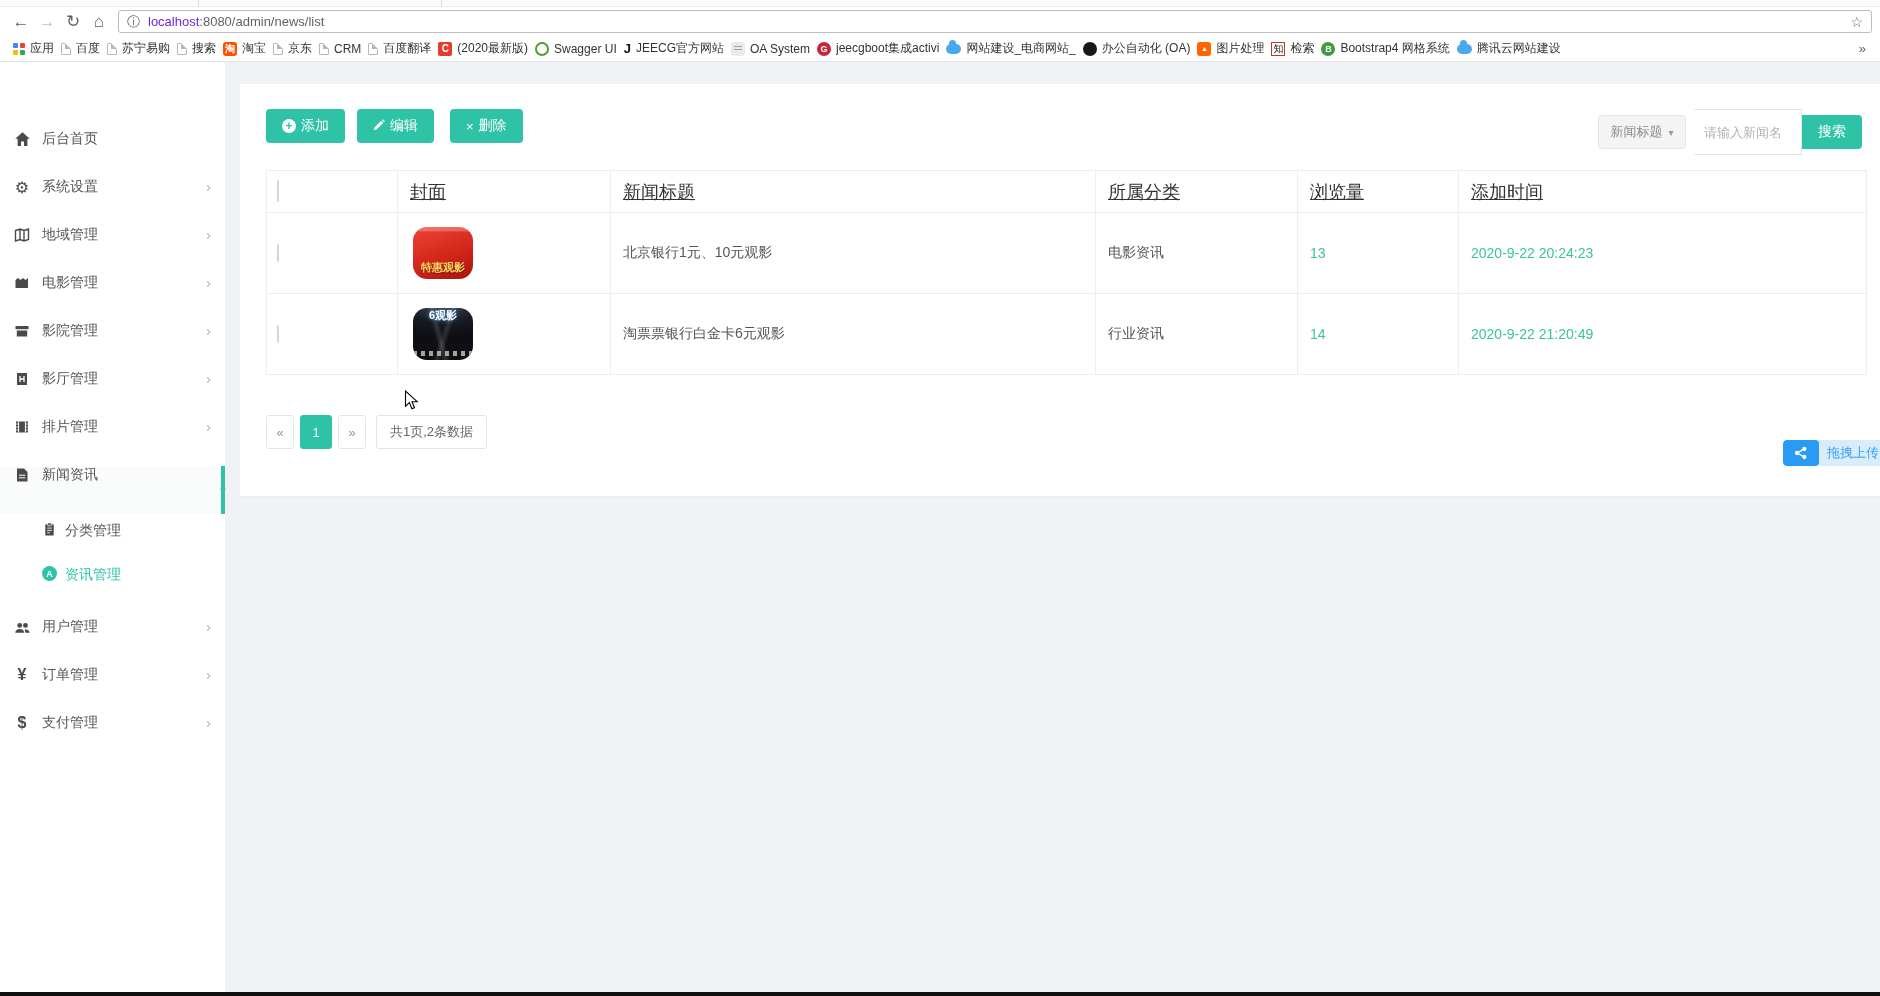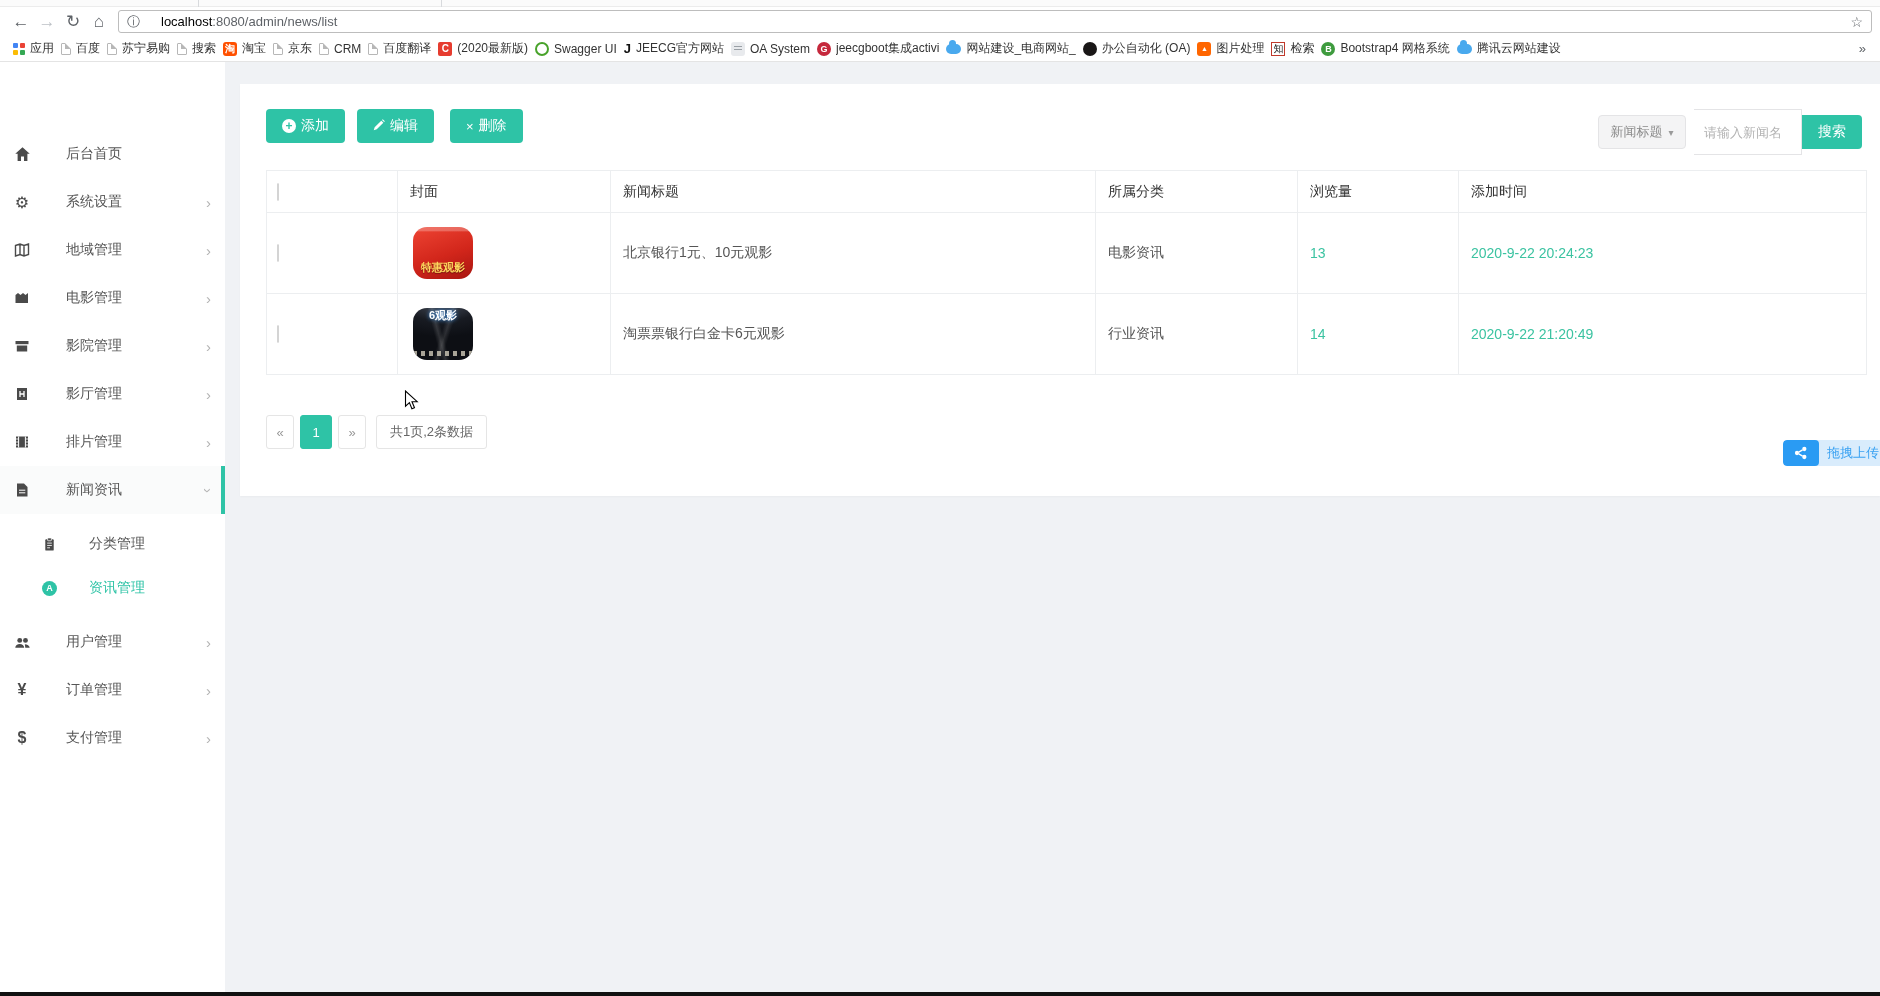--- a/index.html
+++ b/index.html
@@ -8,21 +8,21 @@
 
   
   .tabstrip { height:7px; background:#fbfbfb; position:relative; border-bottom:1px solid #ececec;}
   .tabstrip i { position:absolute; top:0; width:1px; height:7px; background:#d8dadd; }
   .toolbar { height:29px; display:flex; align-items:center; padding:0 8px; background:#fff; }
   .navbtn { width:26px; text-align:center; font-size:17px; color:#5f6368; cursor:default; }
   .navbtn.dim { color:#bdc1c6; }
   .addr { flex:1; height:23px; margin-left:6px; border:1px solid #bdbdbd; border-radius:3px;
     display:flex; align-items:center; padding:0 8px; font-size:13px; background:#fff; }
   .addr .info { color:#5f6368; font-size:13px; margin-right:8px; }
-  .addr .host { color:#000000;margin-left:13px; }
+  .addr .host { color:#6d28d9; }
   .addr .rest { color:#5f6368; }
   .addr .star { margin-left:auto; color:#5f6368; font-size:14px; }
   .bmbar { height:26px; display:flex; align-items:center; gap:1px; padding:0 10px;
     background:#fff; border-bottom:1px solid #e4e4e4; white-space:nowrap; overflow:hidden; }
   .bm { display:flex; align-items:center; gap:5px; font-size:12px; color:#333; padding:2px 3px; }
   .bm-label { max-width:118px; overflow:hidden; text-overflow:clip; }
   .ovf { margin-left:auto; color:#5f6368; font-size:13px; padding:0 4px; }
   
   .ig { width:12px; height:12px; display:grid; grid-template-columns:5px 5px; gap:2px; }
   .ig b { width:5px; height:5px; border-radius:1px; }
@@ -35,22 +35,22 @@
   .icloud { width:15px; height:10px; background:#49a9ee; border-radius:6px; position:relative; }
   .icloud:before{content:"";position:absolute;left:3px;top:-4px;width:7px;height:7px;border-radius:50%;background:#49a9ee;}
   .izhi { width:14px; height:14px; border:1px solid #c0392b; background:#fff; color:#222; font-size:10px;
     display:flex; align-items:center; justify-content:center; }
   .ioa { width:14px; height:14px; border-radius:3px; background:#e8eaed; position:relative;}
   .ioa:after{content:"";position:absolute;left:3px;top:4px;width:8px;height:1px;background:#9aa0a6;box-shadow:0 3px 0 #9aa0a6;}
 
   
   .app { display:flex; height:934px; }
   .sidebar { width:225px; background:#fff; flex:none; padding-top:68px; position:relative; }
-  .sitem { height:48px; display:flex; align-items:center; padding:0 14px 0 13px; color:#565656;
-    font-size:14px; cursor:pointer; position:relative;gap:24px; }
+  .sitem { height:48px; display:flex; padding:0 14px 0 13px; color:#565656;
+    font-size:14px; cursor:pointer; position:relative; }
   .sitem .sico { width:18px; height:18px; margin-right:11px; display:flex; align-items:center;
     justify-content:center; color:#4a4a4a; font-size:16px; flex:none; }
   .sitem .chev { margin-left:auto; color:#b3b3b3; font-size:15px; }
   .sitem.open .chev { transform:rotate(90deg); }
   .sitem.active-parent { background:#fafbfb; }
   .sitem.active-parent:after { content:""; position:absolute; right:0; top:0; width:4px; height:100%; background:#2ec3a6; }
   .ssub { height:44px; padding-left:42px; font-size:14px; }
   .ssub .sico { width:15px; height:15px; margin-right:8px; font-size:13px; }
   .ssub.active { color:#2ec3a6; }
   .submenu { margin:8px 0; }
@@ -88,21 +88,21 @@
     cursor:pointer; }
   .sel .caret { font-size:10px; color:#9a9a9a; }
   .sinput { height:46px; width:108px; border:1px solid #e4e4e6; border-left:none; border-radius:0;
     padding:0 10px; font-size:13px; color:#333; outline:none; margin-left:8px; font-family:inherit; }
   .sinput::placeholder { color:#b3b3b3; }
   .sbtn { height:34px; width:60px; background:#2ec3a6; color:#fff; border:none; border-radius:0 4px 4px 0;
     font-size:14px; cursor:pointer; font-family:inherit; }
 
   table.list { border-collapse:collapse; margin-top:27px; table-layout:fixed; width:1600px; }
   .list th, .list td { border:1px solid #eceef0; text-align:left; font-weight:normal; }
-  .list th { height:42px; padding:0 12px; color:#333; font-size:14px; }
+  .list th { height:42px; padding:0 12px; color:#333; font-size:18px;text-decoration:underline; }
   .list td { height:81px; padding:0 12px; color:#555; font-size:14px; }
   .ckcell { padding-left:10px !important; }
   .ckbox { width:16px; height:16px; border:1px solid #d4d4d4; border-radius:2px; background:#fff; cursor:pointer; }
   td.teal { color:#3bc3a1; }
   .cover { width:60px; height:52px; margin-left:3px; border-radius:14px; position:relative;
     display:flex; align-items:flex-end; justify-content:center; overflow:hidden; }
   .cover1 { background:
       linear-gradient(180deg, rgba(255,255,255,.25) 0 8%, transparent 9%),
       linear-gradient(160deg,#ee4433 0%,#d2261b 55%,#a81510 100%); }
   .cover1 .ctext { color:#ffd95e; font-size:11px; font-weight:bold; padding-bottom:4px;

